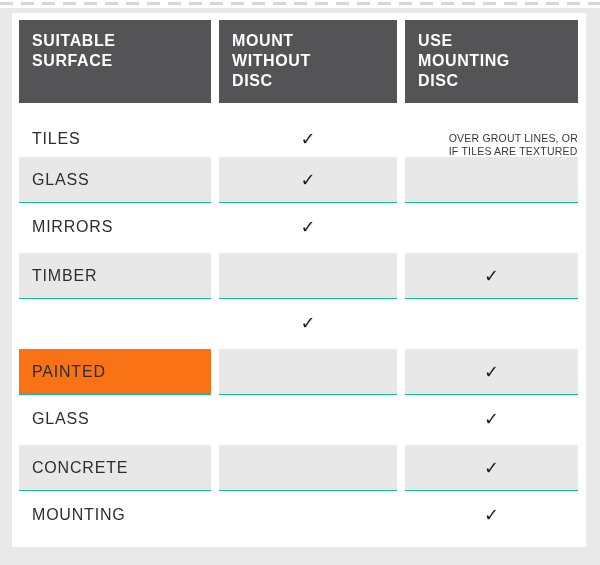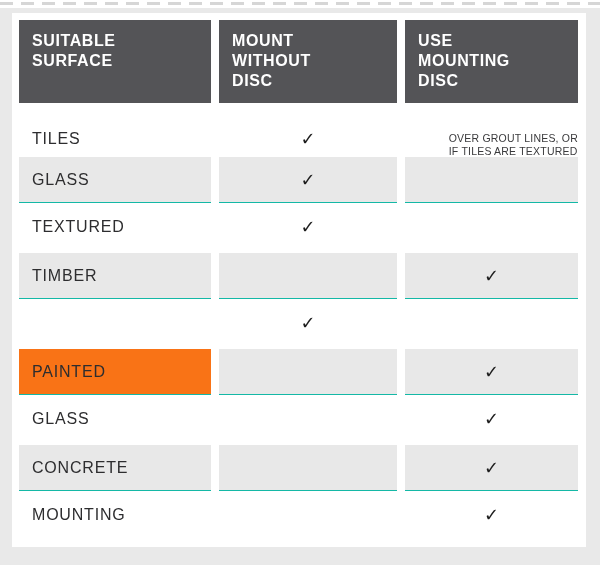--- a/index.html
+++ b/index.html
@@ -133,21 +133,21 @@
             </div>
           </div>
           <div class="grid-row row striped">
             <div class="cell label-cell" style="background: rgb(232, 232, 232);">GLASS</div>
             <div class="cell check-cell" style="background: rgb(232, 232, 232);">
               <span class="check" style="color: rgb(28, 28, 28);">✓</span>
             </div>
             <div class="cell check-cell" style="background: rgb(232, 232, 232);"></div>
           </div>
           <div class="grid-row row">
-            <div class="cell label-cell">TEXTURED</div>
+            <div class="cell label-cell">MIRRORS</div>
             <div class="cell check-cell">
               <span class="check" style="color: rgb(28, 28, 28);">✓</span>
             </div>
             <div class="cell check-cell"></div>
           </div>
           <div class="grid-row row striped">
             <div class="cell label-cell" style="background: rgb(232, 232, 232);">TIMBER</div>
             <div class="cell check-cell" style="background: rgb(232, 232, 232);"></div>
             <div class="cell check-cell" style="background: rgb(232, 232, 232);">
               <span class="check" style="color: rgb(28, 28, 28);">✓</span>

